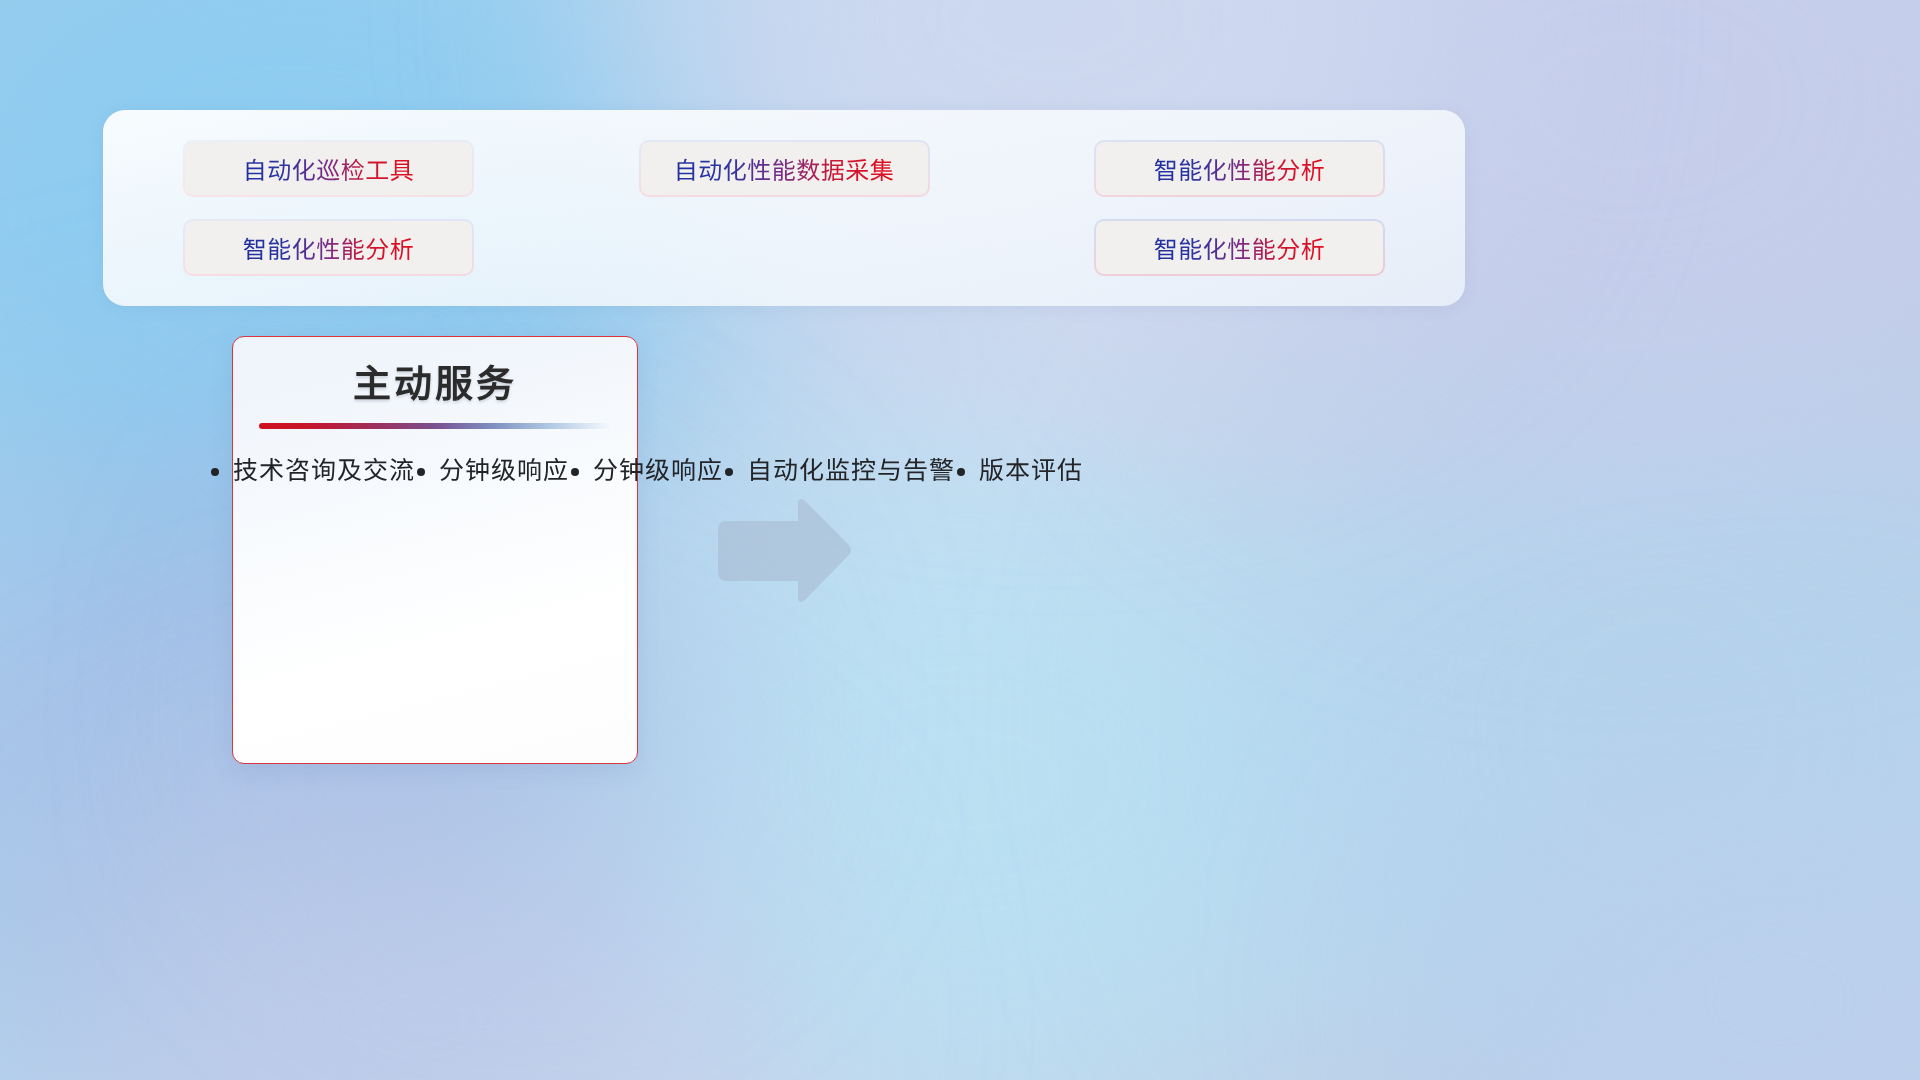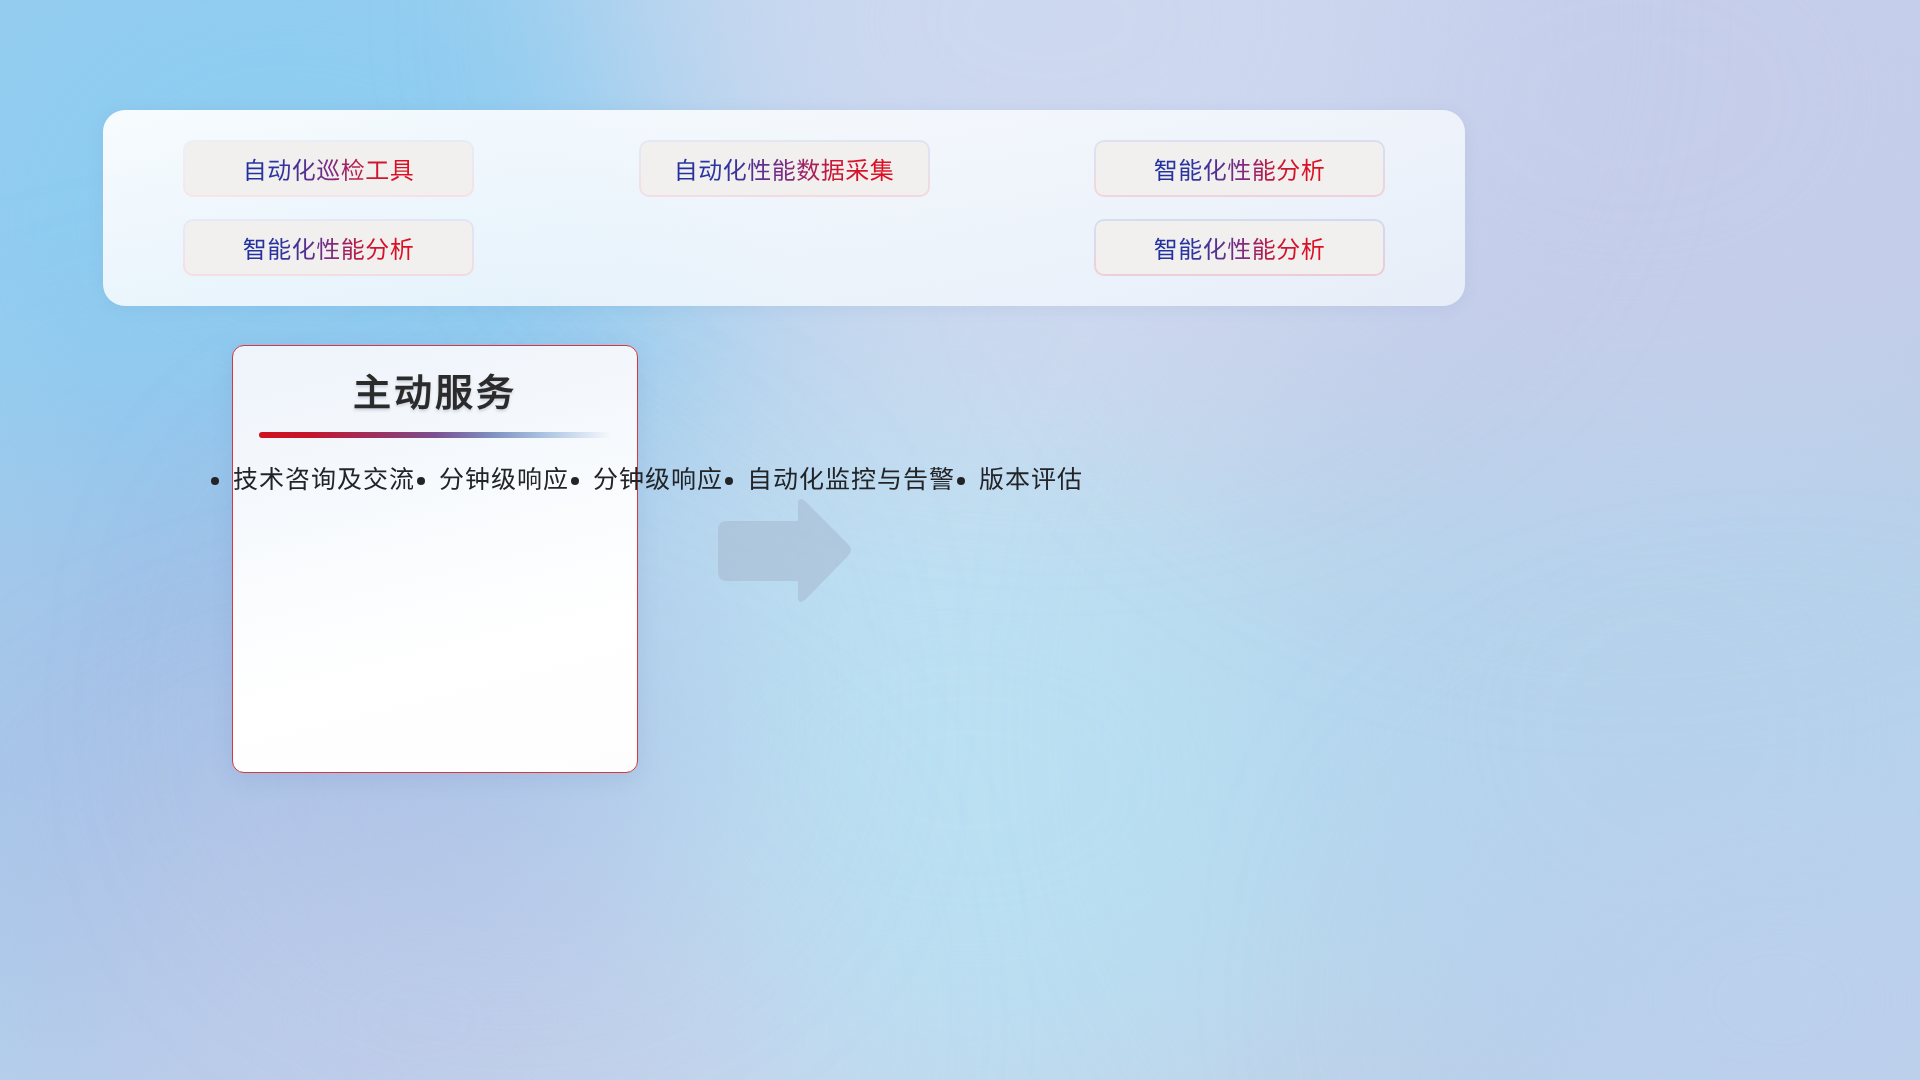--- a/index.html
+++ b/index.html
@@ -78,21 +78,21 @@
     background-clip:text;
     color:transparent;
     -webkit-text-fill-color:transparent;
     white-space:nowrap;
   }
 
   
   .card {
     position:absolute;
     width:406px; height:428px;
-    top:345px;
+    top:336px;
     border-radius:12px;
     border:1.6px solid #d8373f;
     background:linear-gradient(166deg,
       #eef4fb 0%,
       #f3f7fc 22%,
       #fafcfe 48%,
       #ffffff 70%,
       #fdfdfe 100%);
     box-shadow:0 6px 22px rgba(80,110,160,.13);
     display:flex; flex-direction:column;

